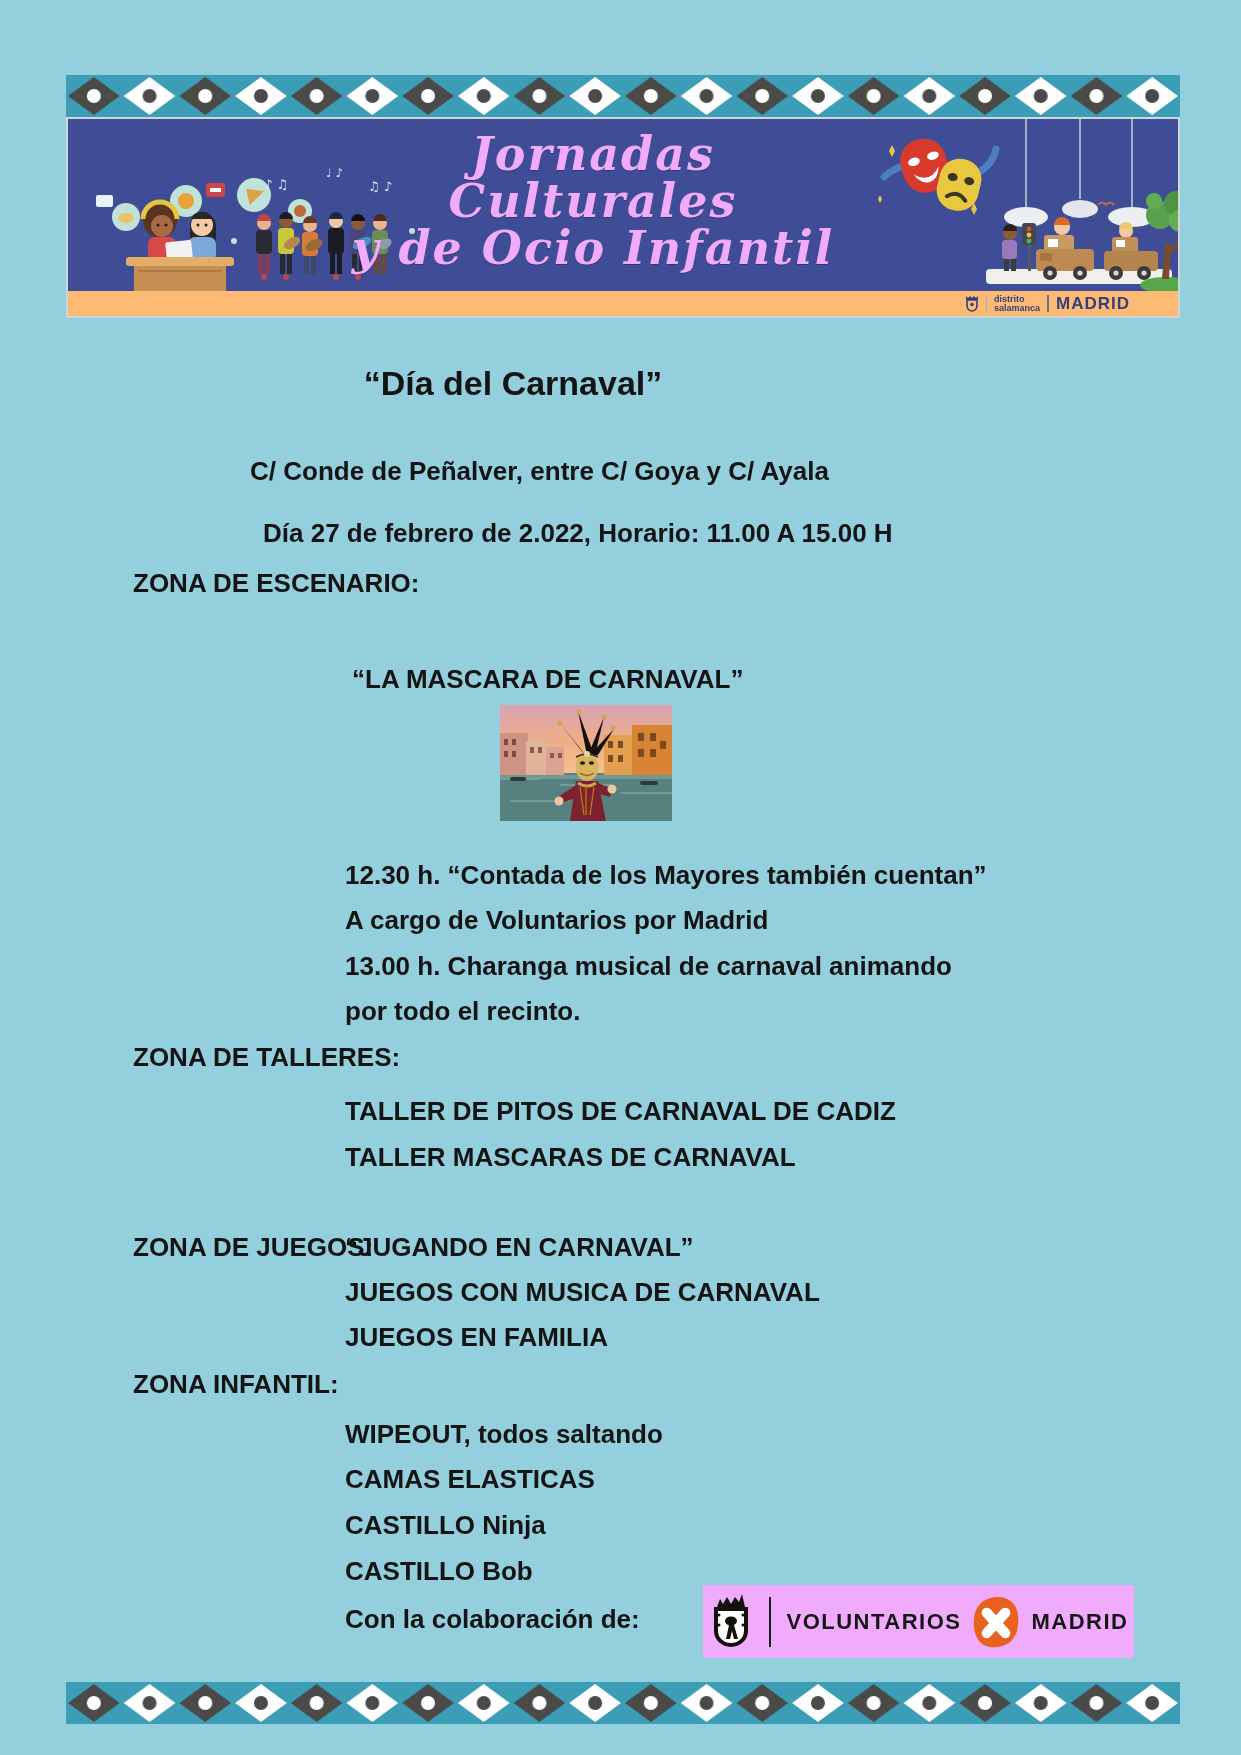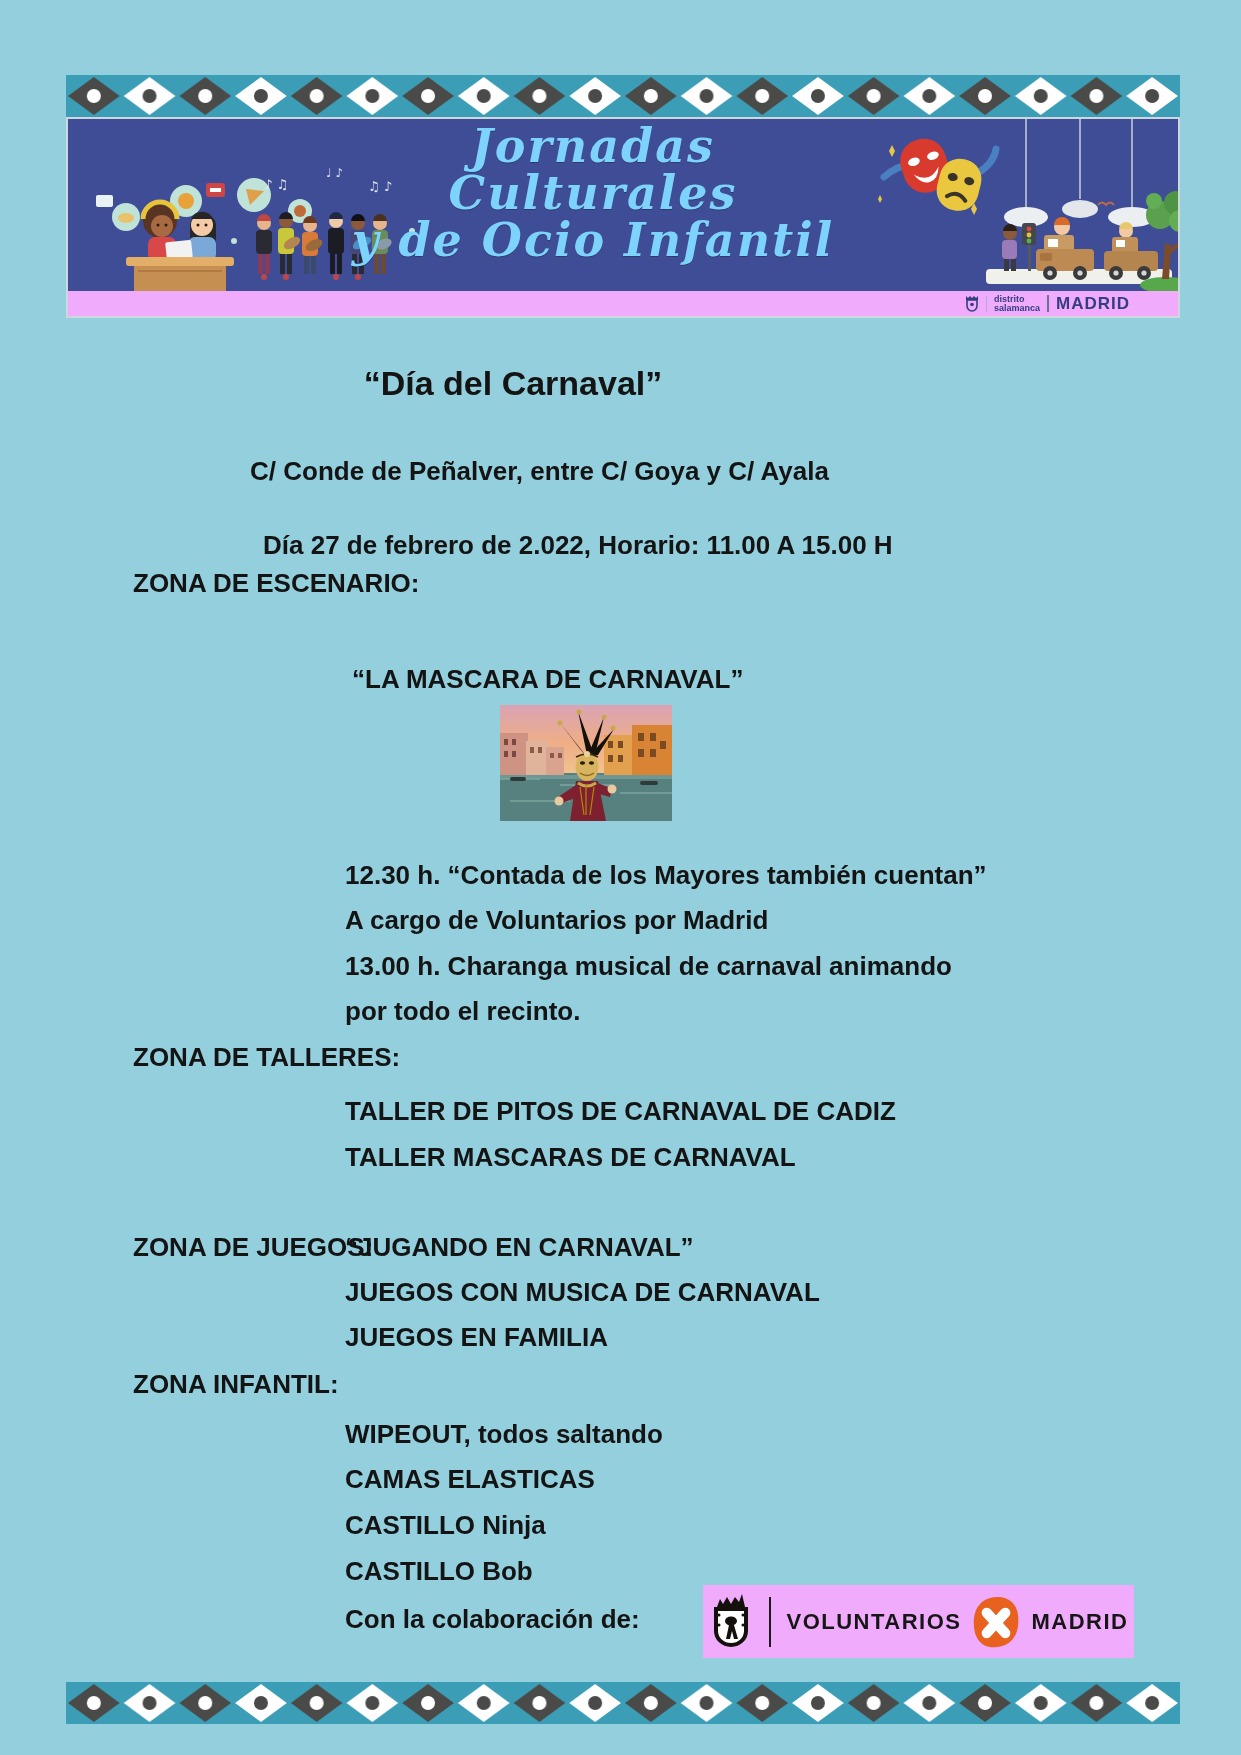--- a/index.html
+++ b/index.html
@@ -13,42 +13,42 @@
   .strip-top { top:75px; }
   .strip-bottom { top:1682px; }
 
   .banner {
     position:absolute; left:66px; top:117px; width:1114px; height:201px;
     background:#ffffff; border:2px solid #cfd6dc; box-sizing:border-box;
   }
   .banner-blue { position:absolute; left:0; top:0; width:1110px; height:172px; background:#3f4d96; }
   .banner-art { position:absolute; left:0; top:0; }
   .banner-title {
-    position:absolute; left:270px; top:4px; width:510px;
+    position:absolute; left:270px; top:12px; width:510px;
     text-align:center;
     font-family:"DejaVu Serif", serif;
     font-style:italic; font-weight:bold;
     font-size:46px; line-height:47px; letter-spacing:2px;
-    color:#7dd3fc;
+    color:#f0abfc;
     text-shadow:0 1px 0 rgba(0,0,0,0.25);
   }
   .banner-footer {
-    position:absolute; left:0; bottom:0; width:1110px; height:25px; background:#f0abfc;
+    position:absolute; left:0; bottom:0; width:1110px; height:25px; background:#fdba74;
     display:flex; align-items:center; justify-content:flex-end; padding-right:48px; box-sizing:border-box;
   }
   .district-logo { display:flex; align-items:center; gap:7px; }
   .district-text { font-size:9px; line-height:9px; color:#333f7e; font-weight:bold; }
   .vline1 { width:1px; height:16px; background:#aab0c5; }
   .vline2 { width:2px; height:17px; background:#6a7390; }
   .madrid-word { font-size:17px; font-weight:bold; letter-spacing:1px; color:#333f7e; }
 
   .txt { position:absolute; white-space:nowrap; font-weight:bold; font-size:26px; line-height:30px; }
   .event-title { left:133px; top:368px; width:760px; text-align:center; font-size:34px; }
   .loc-line   { left:250px; top:456px; }
-  .date-line  { left:263px; top:518px;margin-top:12px; }
+  .date-line  { left:263px; top:518px; }
   .zona       { left:133px; }
   .indent     { left:345px; }
 
   .photo {
     position:absolute; left:500px; top:705px; width:172px; height:116px;
   }
 
   .juegos-row { position:absolute; left:133px; top:1232px; white-space:nowrap; font-weight:bold; font-size:26px; }
   .juegos-sub { position:absolute; left:212px; top:0; }
   .juegos-row .holder { position:relative; display:inline-block; width:600px; }

